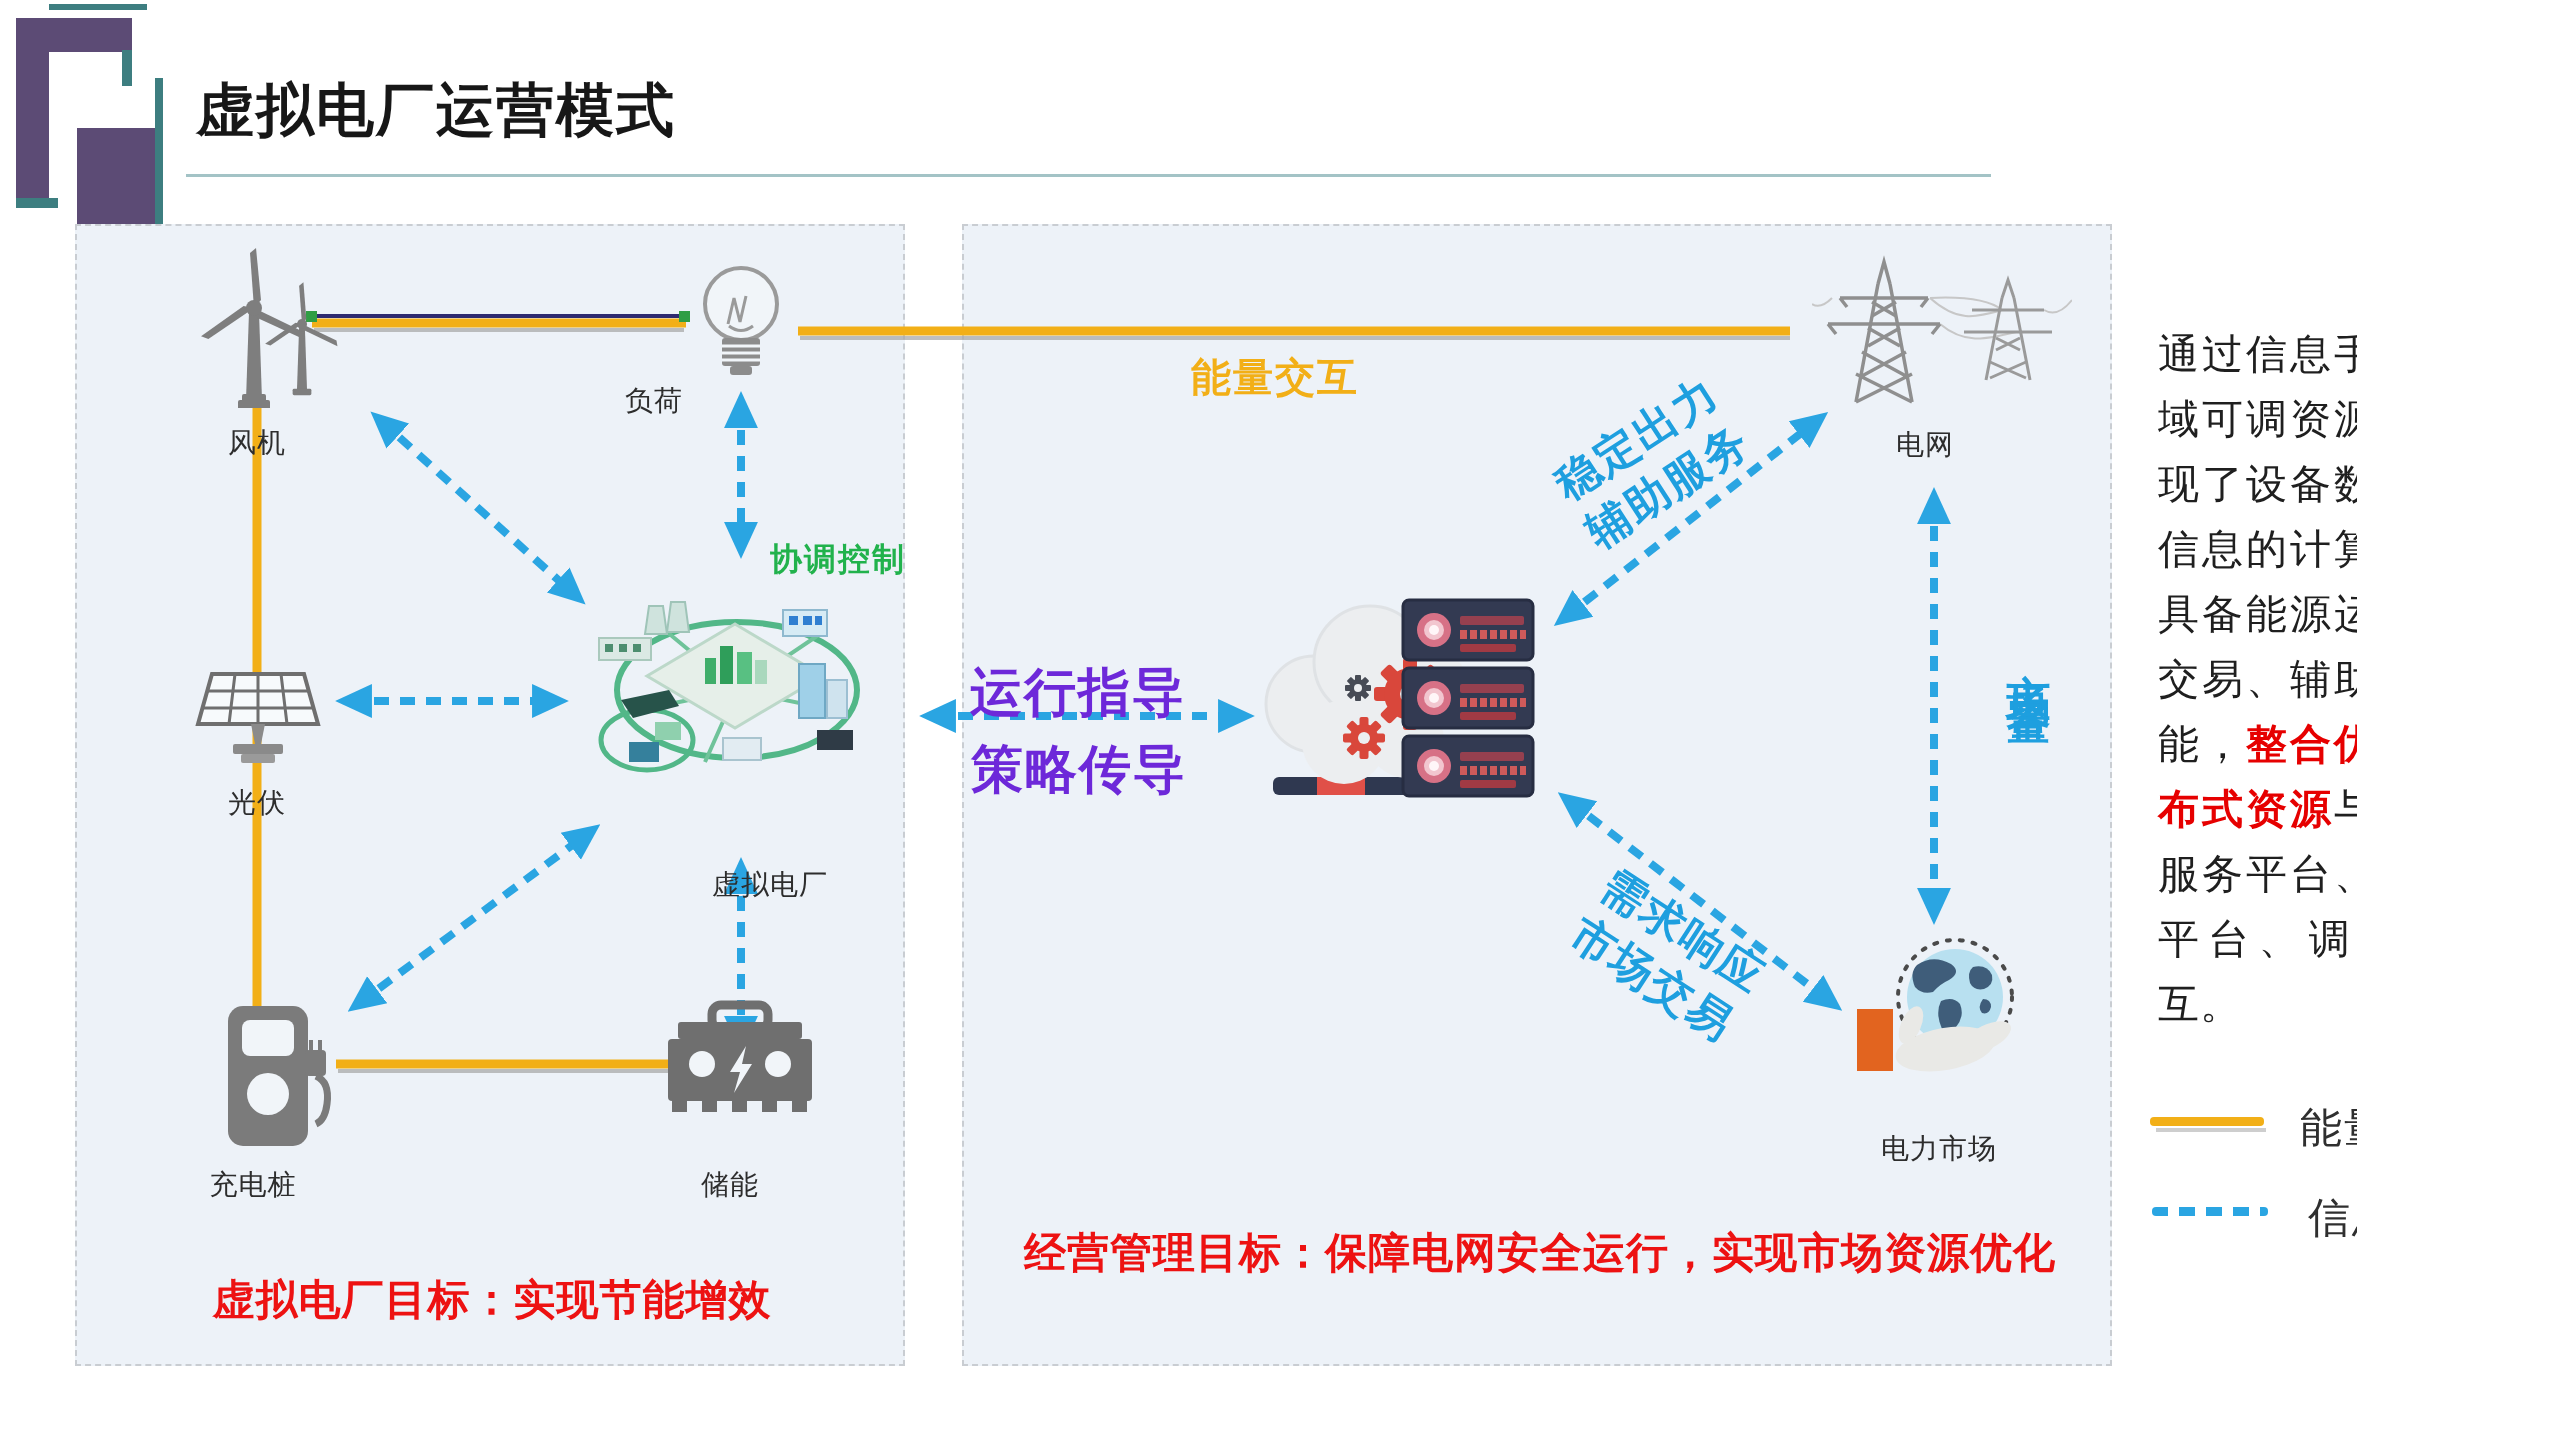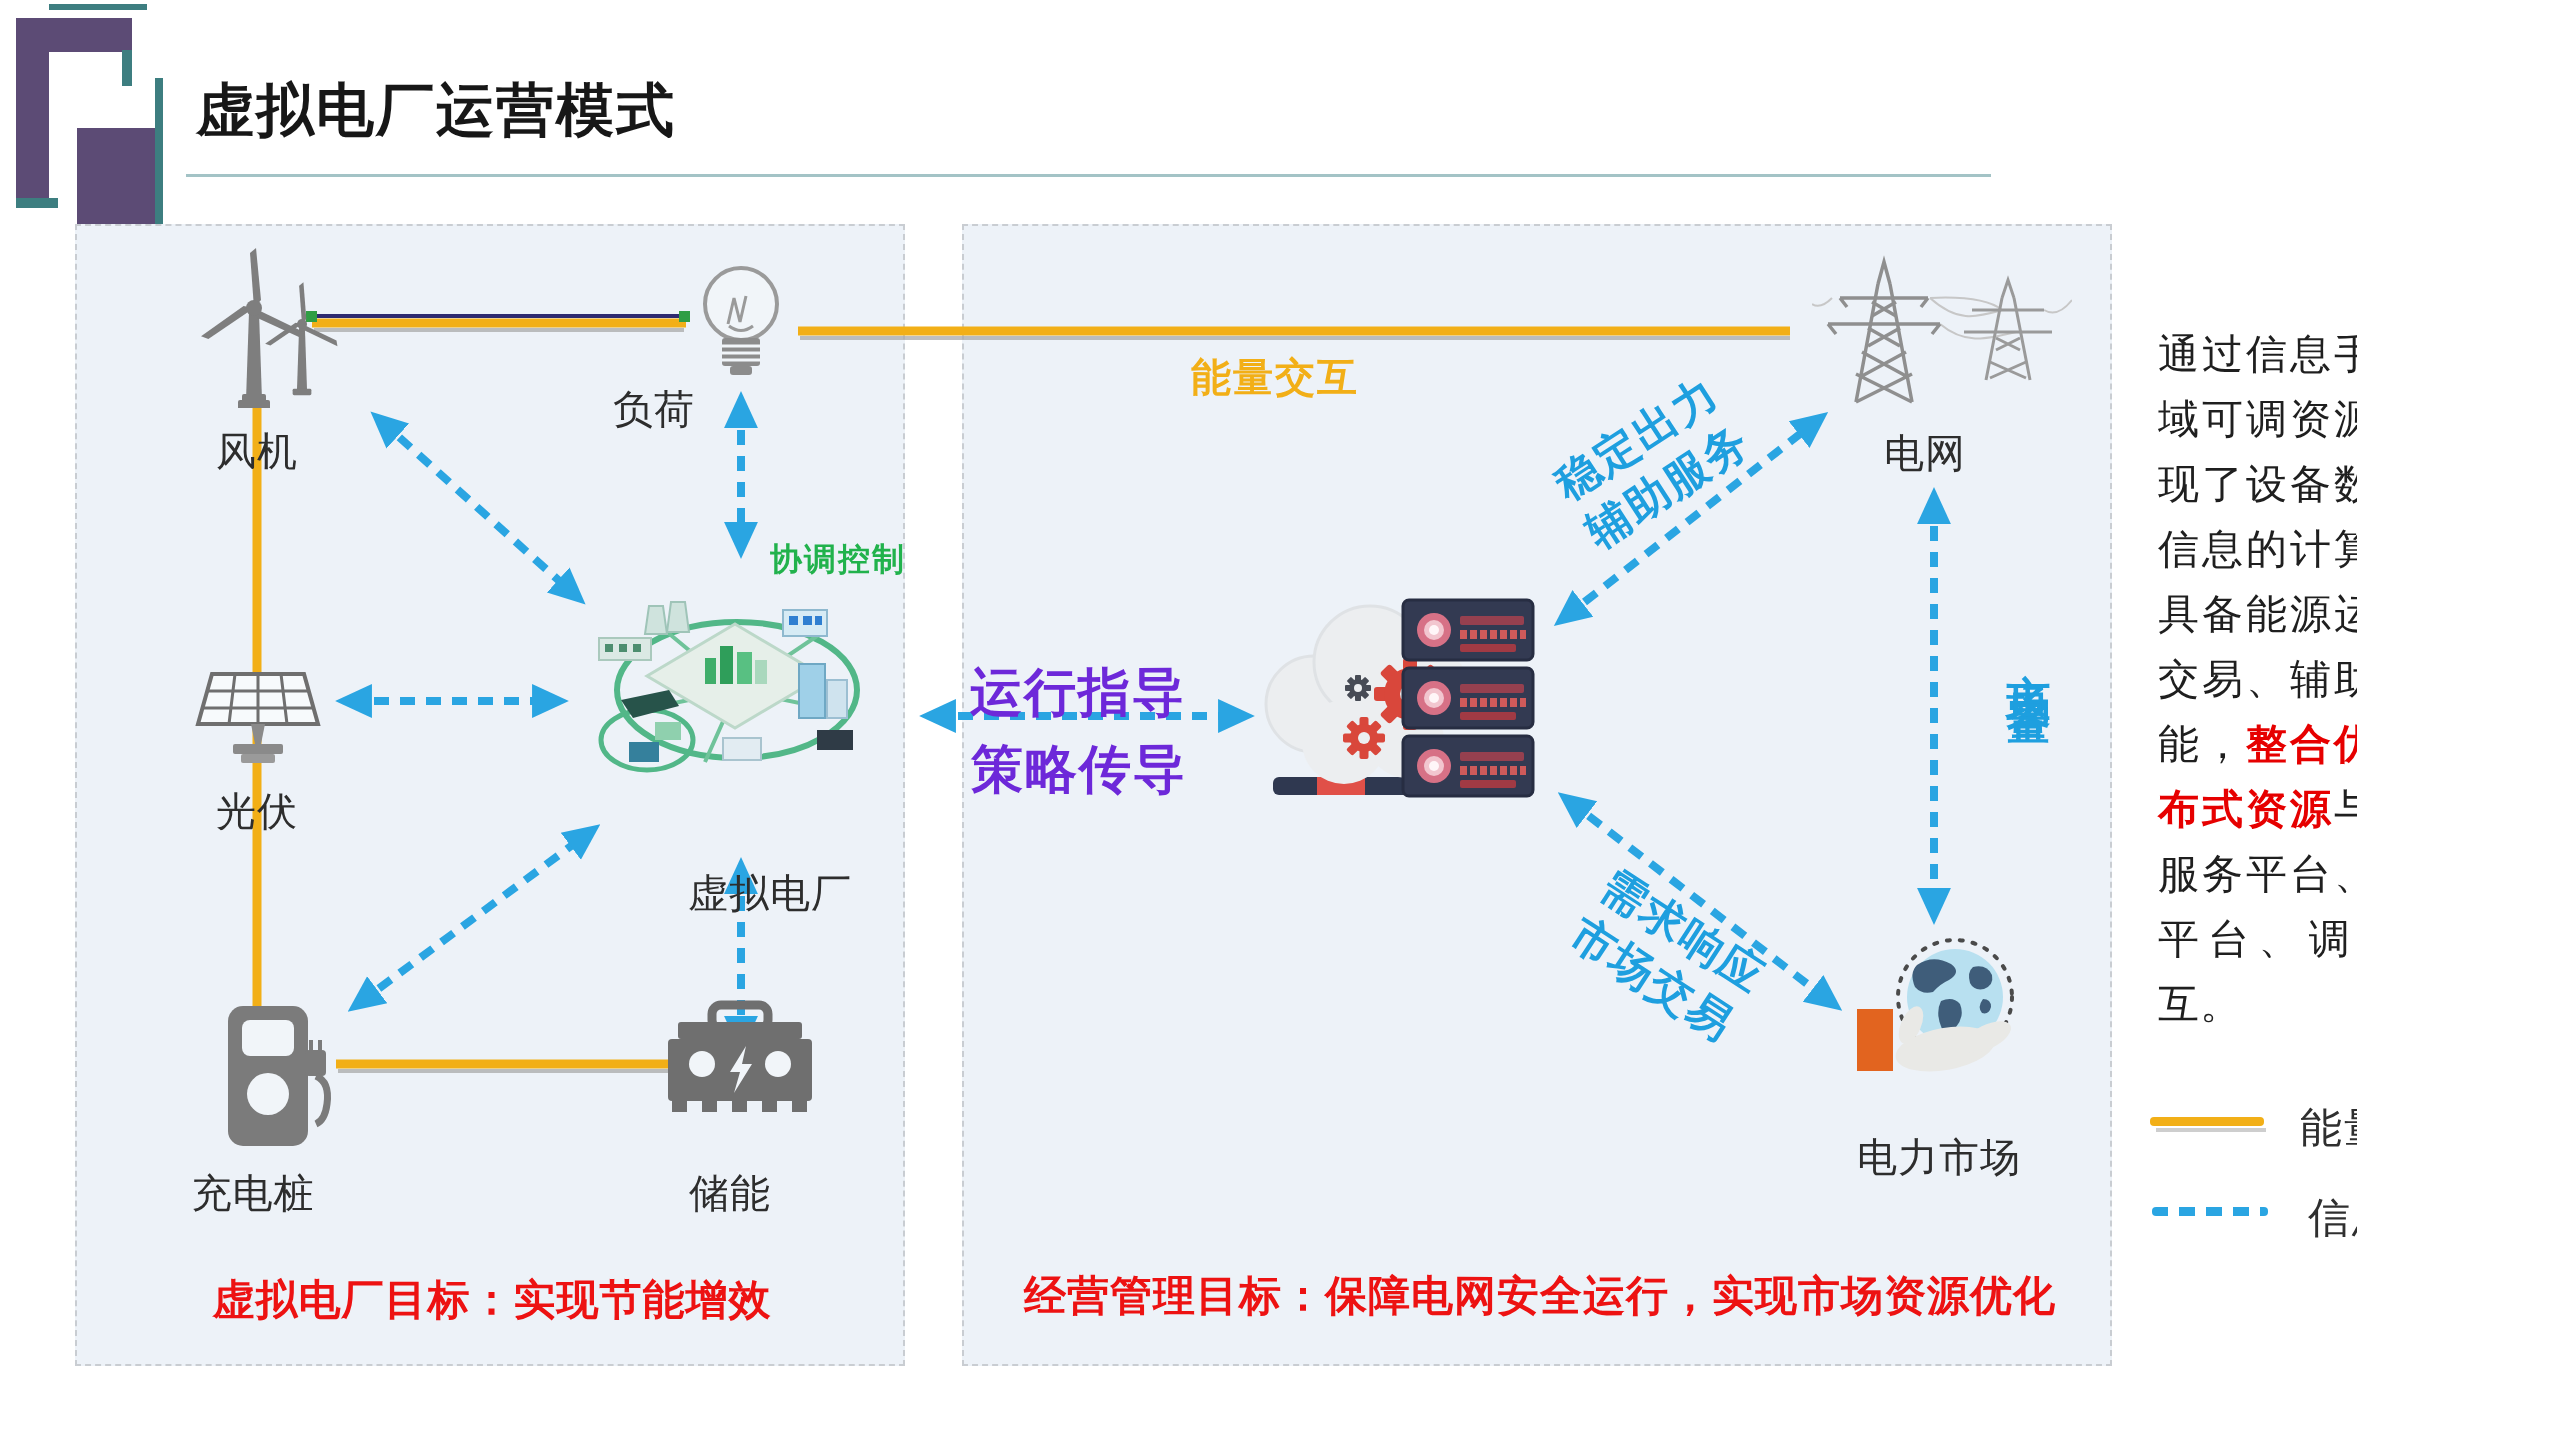--- a/index.html
+++ b/index.html
@@ -16,21 +16,21 @@
   .logo-shape{position:absolute;}
   
   .panel{
     position:absolute;top:224px;height:1142px;background:#edf2f8;
     border:2px dashed #c9cdd2;box-sizing:border-box;
   }
   .panel-left{left:75px;width:830px;}
   .panel-right{left:962px;width:1150px;}
   
   .node-label{
-    position:absolute;transform:translateX(-50%);font-size:40px;color:#2d2d2d;
+    position:absolute;transform:translateX(-50%);font-size:28px;color:#2d2d2d;
     white-space:nowrap;letter-spacing:1px;text-align:right;
   }
   .accent-green{
     position:absolute;transform:translateX(-50%);font-size:32px;font-weight:700;color:#21b24c;
     white-space:nowrap;letter-spacing:2px;
   }
   .accent-yellow{
     position:absolute;transform:translateX(-50%);font-size:40px;font-weight:700;color:#f2af17;
     white-space:nowrap;letter-spacing:2px;
   }
@@ -369,21 +369,21 @@
   <div class="rot-label rot-up">
     <div>稳定出力</div>
     <div>辅助服务</div>
   </div>
   <div class="rot-label rot-down">
     <div>需求响应</div>
     <div>市场交易</div>
   </div>
   <div class="vertical-label">市场容量</div>
 
-  <div class="goal-text" style="left:1540px;top:1268px;">经营管理目标：保障电网安全运行，实现市场资源优化</div>
+  <div class="goal-text" style="left:1540px;top:1225px;">经营管理目标：保障电网安全运行，实现市场资源优化</div>
 
   <div class="description">
     <span>通过信息手段，将广域可调资源连接，实现了设备数据和互动信息的计算、存储，具备能源运行管理、交易、辅助服务等功能，</span><span class="hl">整合优化各类分布式资源</span><span>与智慧能源服务平台、电力交易平台、调度系统交互。</span>
   </div>
 
   <div>
     <div class="legend-line-energy"></div>
     <div class="legend-line-energy-shadow"></div>
     <div class="legend-label" style="left:2300px;top:1100px;">能量流</div>
     <div class="legend-line-info"></div>

